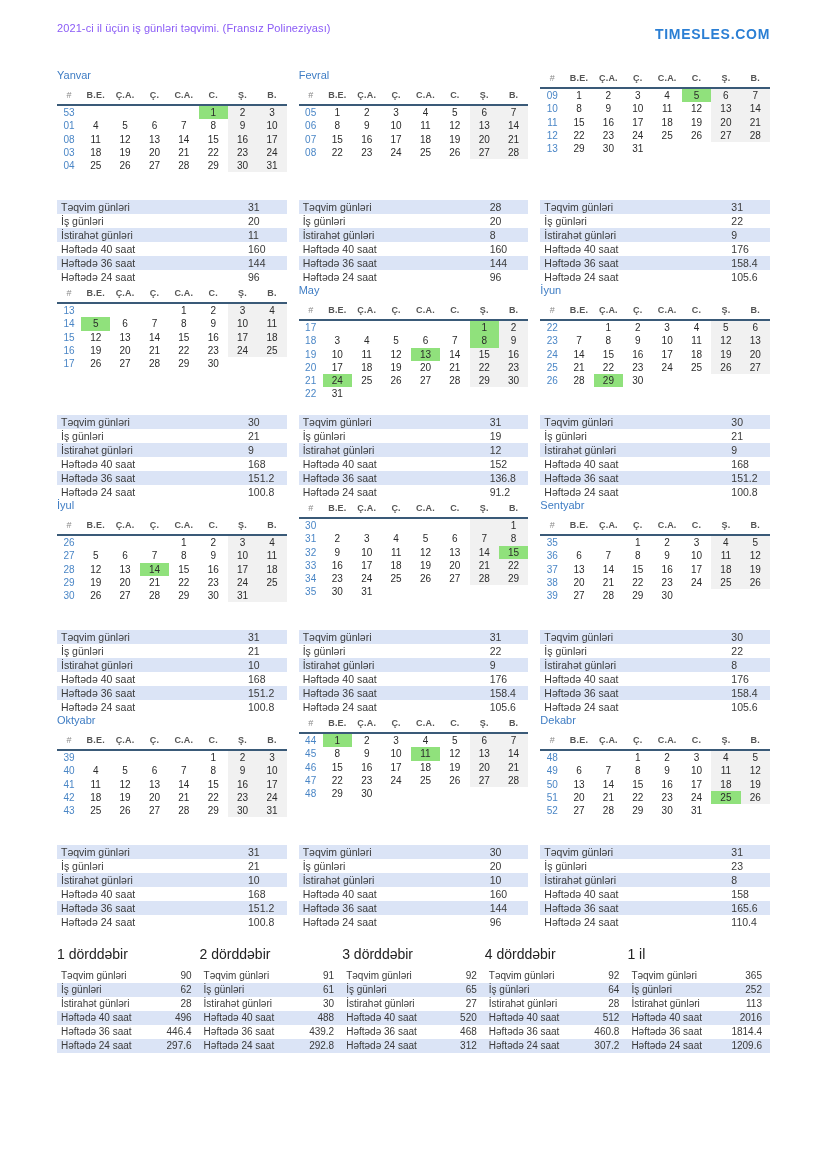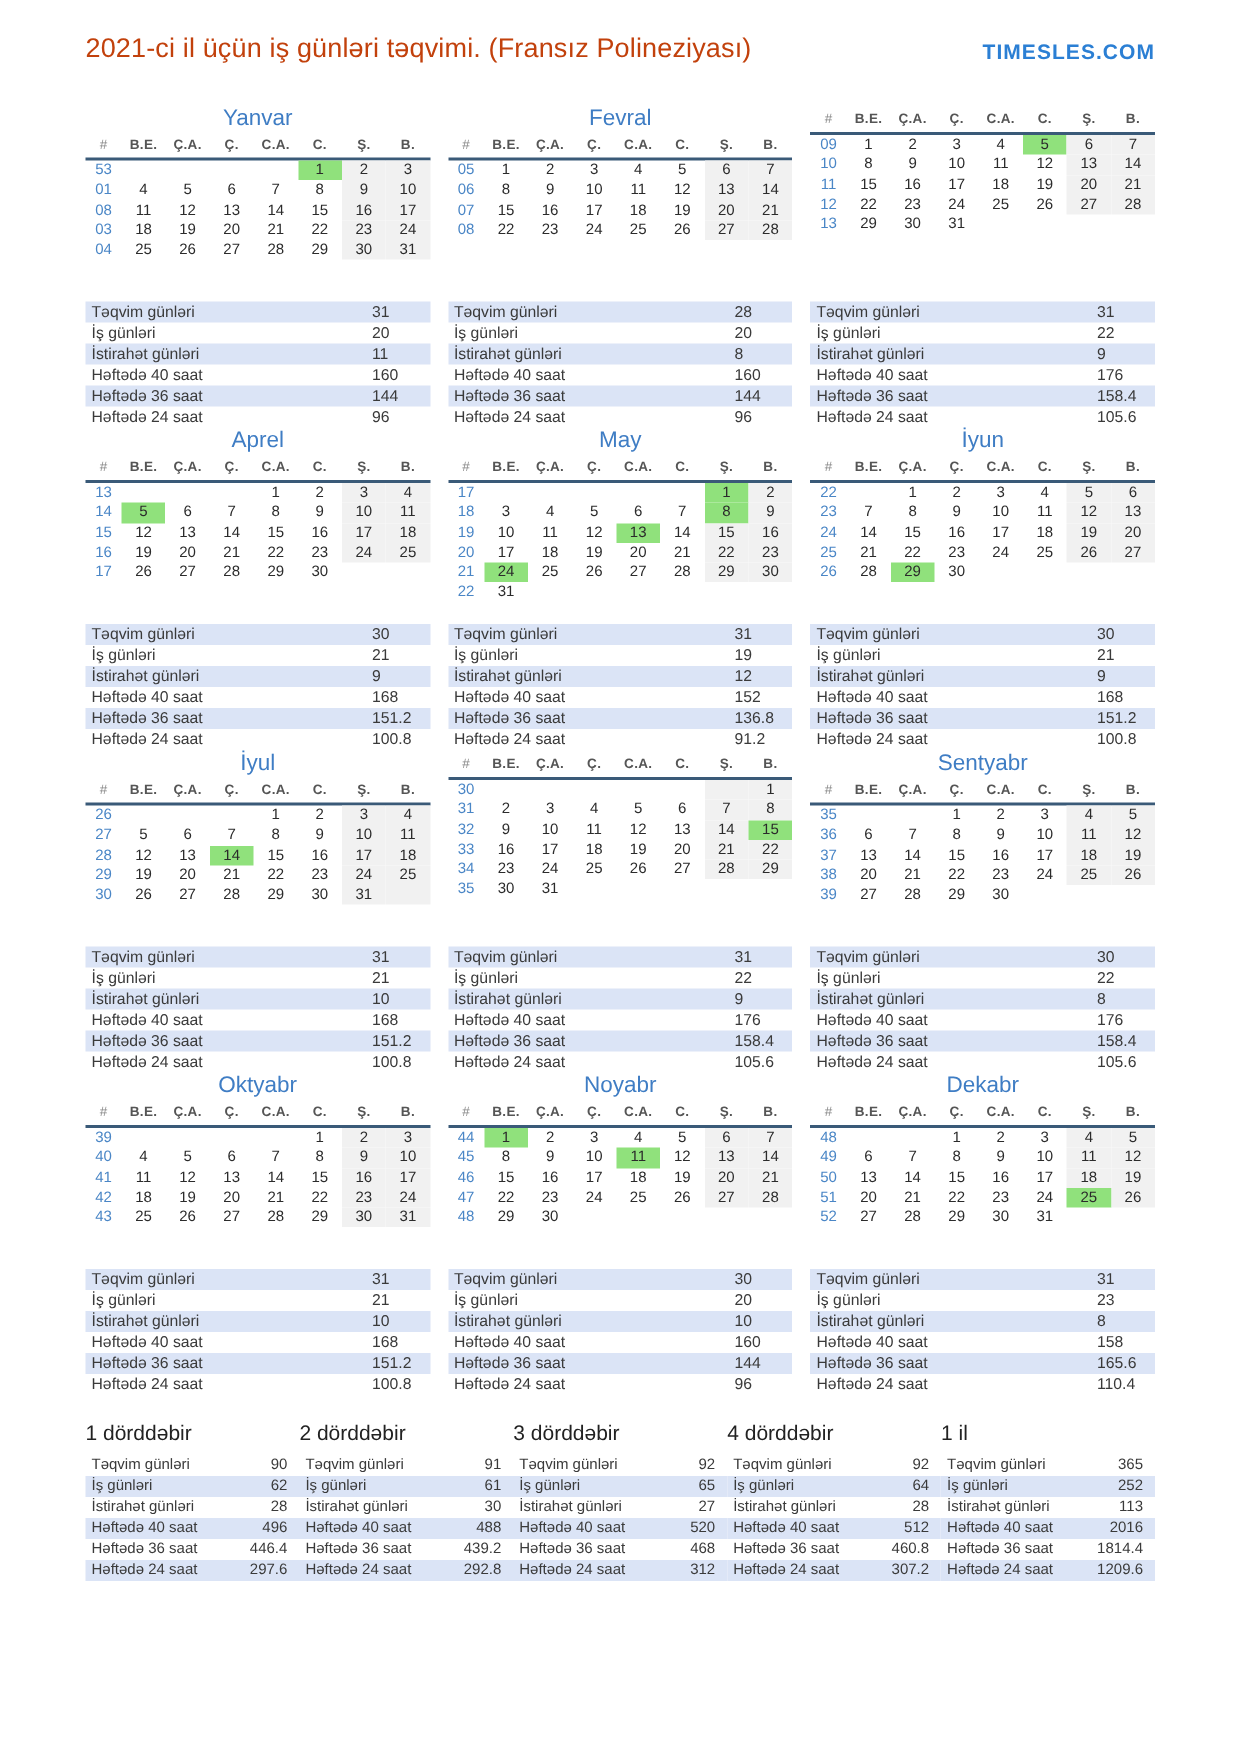--- a/index.html
+++ b/index.html
@@ -3,28 +3,28 @@
 <meta charset="utf-8">
 <style>
   * { margin:0; padding:0; box-sizing:border-box; }
   html,body { background:#fff; }
   .page {
     width:827px; height:1169px; background:#ffffff; overflow:hidden;
     font-family:"Liberation Sans","DejaVu Sans",sans-serif;
     position:relative;
   }
   .hdr { display:flex; justify-content:space-between; align-items:flex-start; padding:22px 57px 0 57px; }
-  .title { font-size:18px; color:#c2410c; letter-spacing:0.1px; }
+  .title { font-size:11px; color:#8b5cf6; letter-spacing:0.1px; }
   .brand { font-size:14px; color:#2b7fd4; letter-spacing:0.7px; font-weight:bold; margin-top:4px; }
 
   .content { padding:0 57px; margin-top:27px; }
 
   .quarter-row { display:grid; grid-template-columns:repeat(3,1fr); column-gap:12px; height:215px; }
   .month-block { display:flex; flex-direction:column; }
-  .m-title { text-align:center; color:#3f7dc4; font-size:15px; height:17px; }
+  .m-title { color:#3f7dc4; font-size:11px; height:17px; }
 
   .cal-head { display:flex; border-bottom:2px solid #3a5a78; padding-bottom:2px; margin-top:3px; }
   .cal-head .wk { color:#8a8a8a; font-size:9px; }
   .cal-head .day { color:#555; font-size:9px; font-weight:bold; letter-spacing:0.2px; }
 
   .cal-row { display:flex; height:13.2px; }
   .wk { width:24px; text-align:center; color:#4a86c6; font-size:10px; line-height:13.2px; }
   .day { flex:1; text-align:center; font-size:10px; color:#2b2b2b; line-height:13.2px; }
   .day.we { background:#f1f1f1; }
   .day.hol { background:#90e17c; }
@@ -305,21 +305,20 @@
               </div>
               <div class="srow">
                 <div class="lbl">Həftədə 24 saat</div>
                 <div class="val">105.6</div>
               </div>
             </div>
           </div>
         </div>
         <div class="quarter-row">
           <div class="month-block">
-            <div class="m-title">Aprel</div>
             <div class="cal-head">
               <div class="wk">#</div>
               <div class="day">B.E.</div>
               <div class="day">Ç.A.</div>
               <div class="day">Ç.</div>
               <div class="day">C.A.</div>
               <div class="day">C.</div>
               <div class="day">Ş.</div>
               <div class="day">B.</div>
             </div>
@@ -951,21 +950,20 @@
                 <div class="lbl">Həftədə 36 saat</div>
                 <div class="val">151.2</div>
               </div>
               <div class="srow">
                 <div class="lbl">Həftədə 24 saat</div>
                 <div class="val">100.8</div>
               </div>
             </div>
           </div>
           <div class="month-block">
-            <div class="m-title">Noyabr</div>
             <div class="cal-head">
               <div class="wk">#</div>
               <div class="day">B.E.</div>
               <div class="day">Ç.A.</div>
               <div class="day">Ç.</div>
               <div class="day">C.A.</div>
               <div class="day">C.</div>
               <div class="day">Ş.</div>
               <div class="day">B.</div>
             </div>

